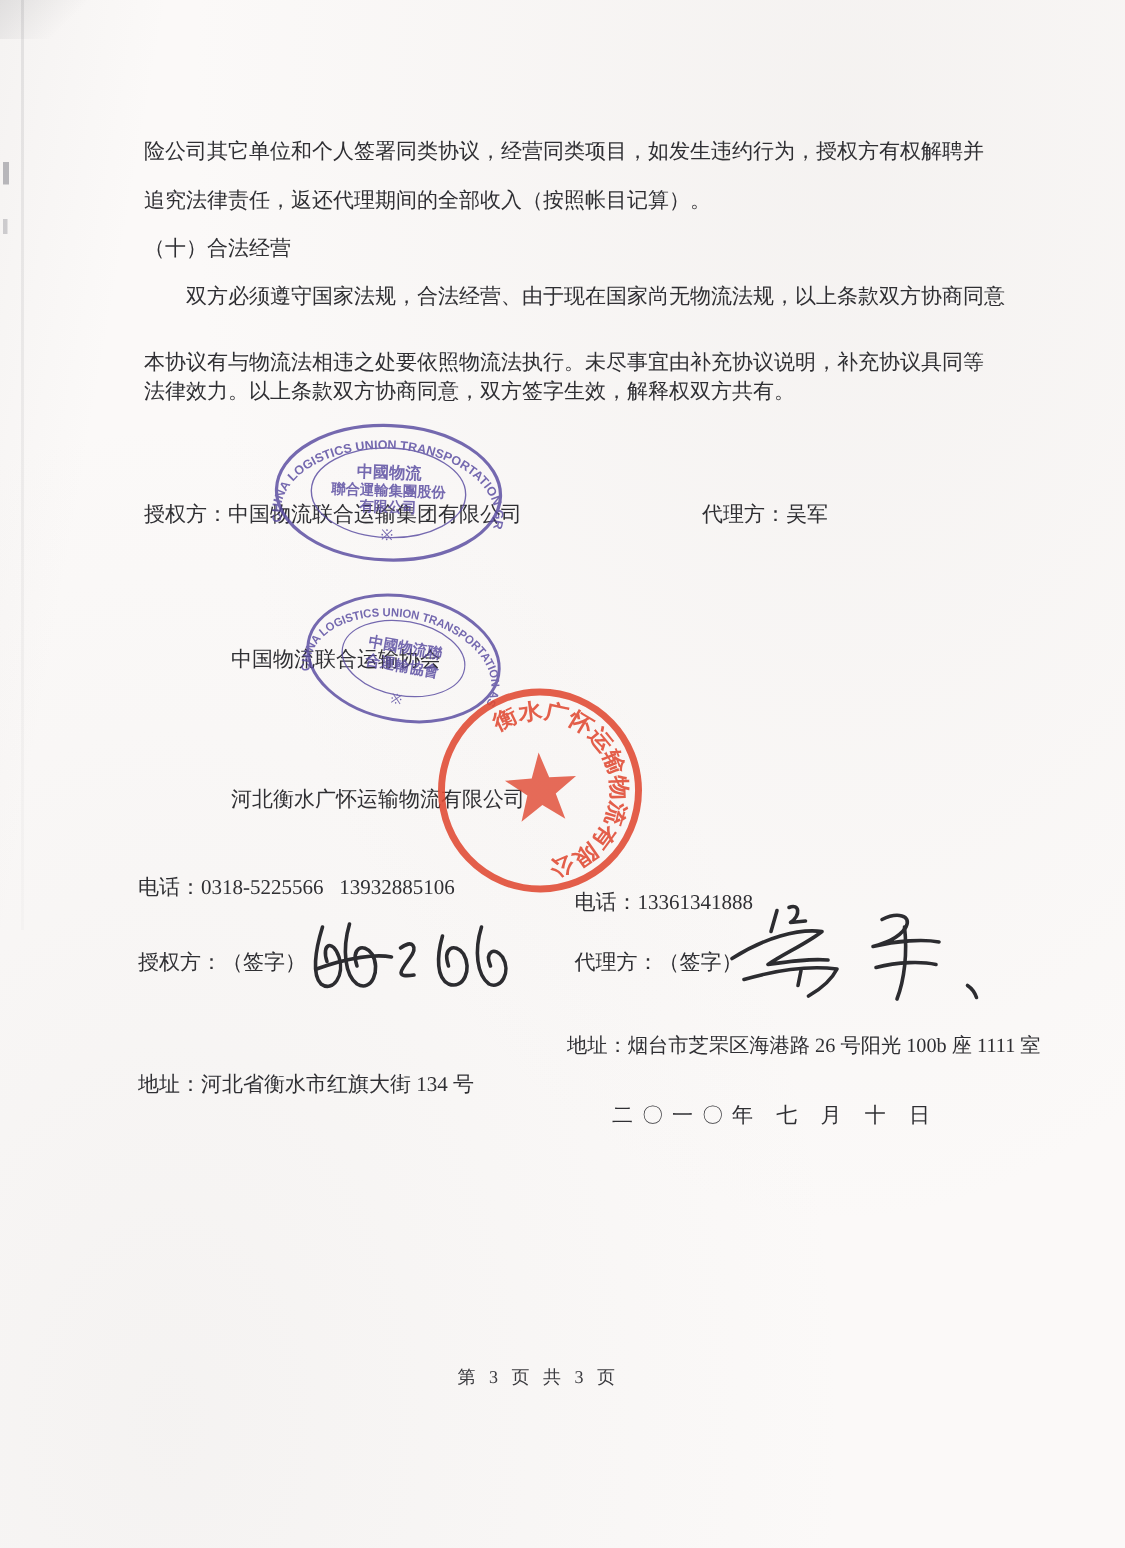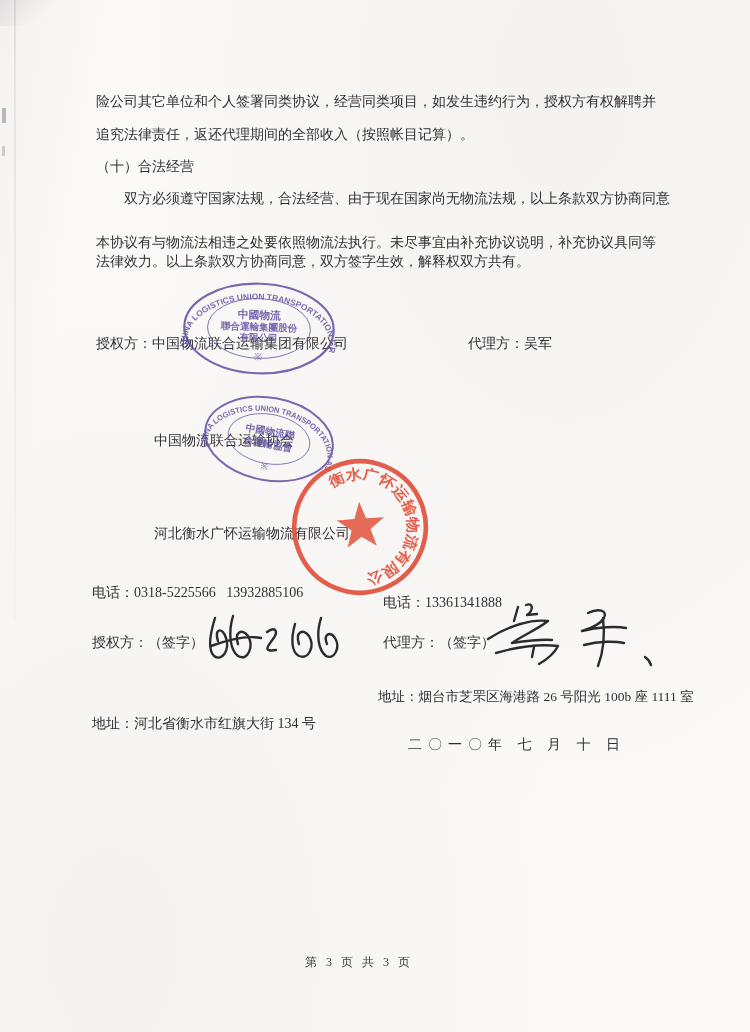--- a/index.html
+++ b/index.html
@@ -52,21 +52,21 @@
   <div class="line" style="left:154px;top:524px;">河北衡水广怀运输物流有限公司</div>
 
   <div class="line" style="left:92px;top:583px;">电话：0318-5225566   13932885106</div>
   <div class="line" style="left:383px;top:593px;">电话：13361341888</div>
   <div class="line" style="left:92px;top:633px;">授权方：（签字）</div>
   <div class="line" style="left:383px;top:633px;">代理方：（签字）</div>
   <div class="line" style="left:92px;top:686px;margin-top:28px;">地址：河北省衡水市红旗大街 134 号</div>
   <div class="line sm" style="left:378px;top:687px;">地址：烟台市芝罘区海港路 26 号阳光 100b 座 1111 室</div>
 
   <div class="line date-line" style="left:408px;top:735px;">二〇一〇年 七 月 十 日</div>
-  <div class="line footer-line" style="left:305px;top:952px;">第 3 页 共 3 页</div>
+  <div class="line footer-line" style="left:305px;top:908px;">第 3 页 共 3 页</div>
 
   <div class="sig" style="left:203px;top:606px;width:145px;height:62px;">
     <svg width="145" height="62" viewBox="0 0 145 62">
       <path d="M12,12 C7,28 5,44 11,50 C19,56 27,44 23,32 C19,20 11,23 15,35"></path>
       <path d="M30,10 C25,27 27,44 35,50 C45,56 51,40 45,30 C39,22 31,26 35,38"></path>
       <path d="M8,40 C30,32 48,30 58,32"></path>
       <path d="M64,26 C72,20 76,25 70,33 C64,41 60,46 73,44"></path>
       <path d="M92,18 C88,32 88,46 96,50 C106,54 112,40 106,30 C100,22 92,26 96,38"></path>
       <path d="M118,12 C113,28 115,44 123,50 C131,54 138,42 132,32 C127,25 120,28 124,38"></path>
     </svg>

